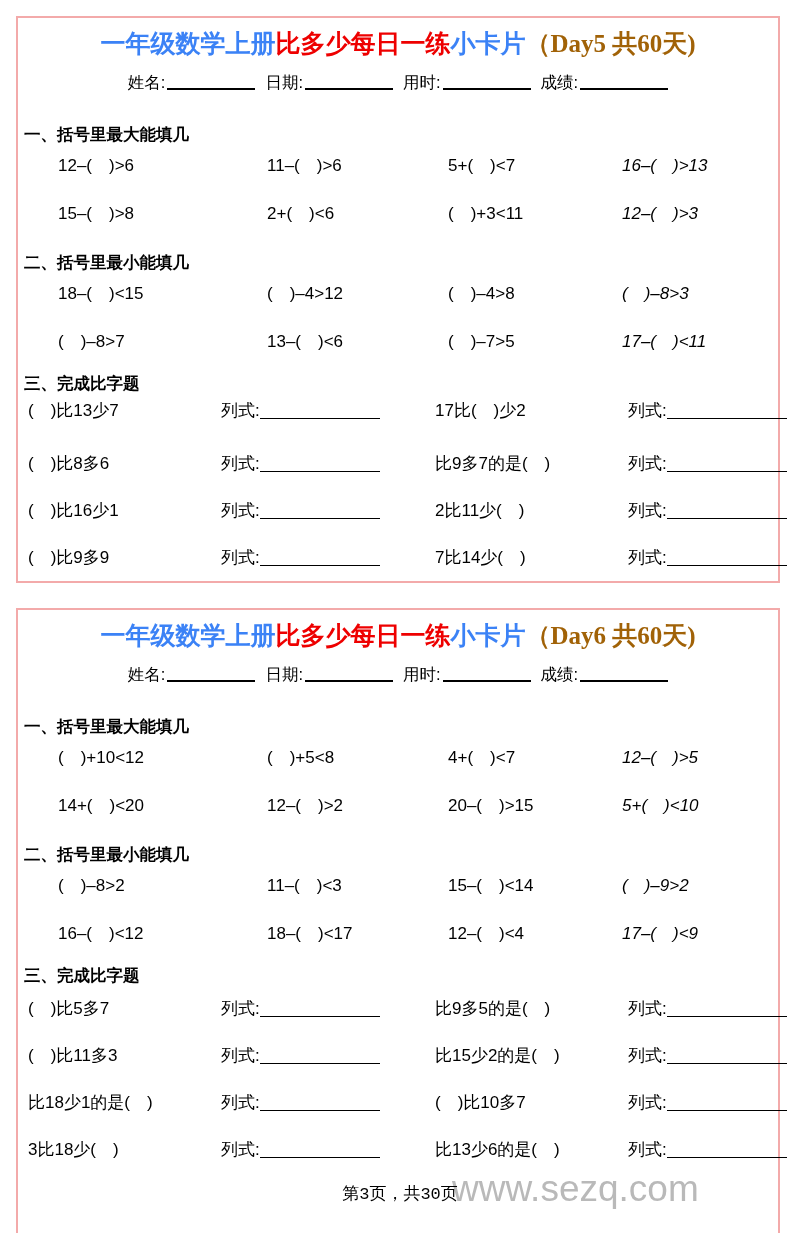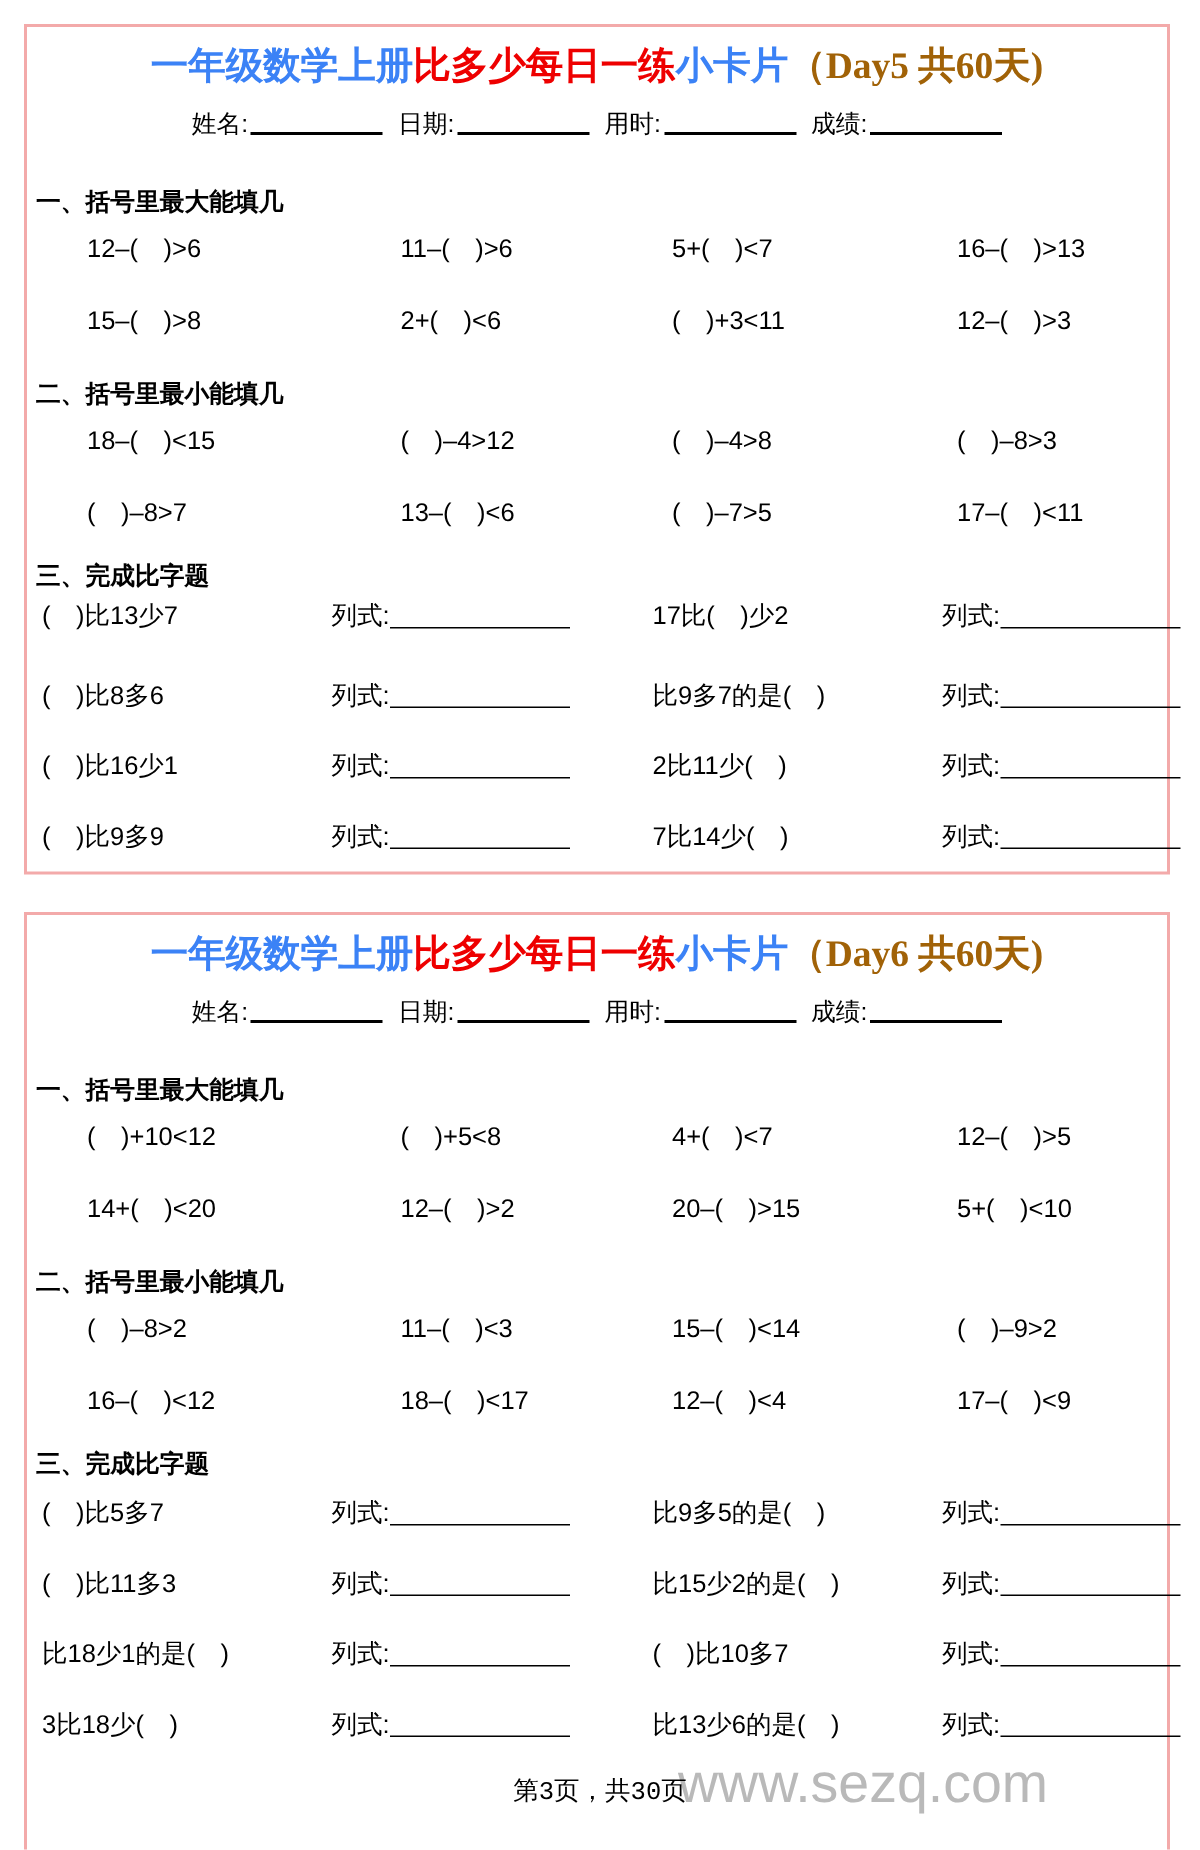--- a/index.html
+++ b/index.html
@@ -92,21 +92,21 @@
   }
   .q-cell {
     position: absolute;
     font-size: 17px;
     white-space: nowrap;
     top: 0;
   }
   .q-cell.c0 { left: 40px; }
   .q-cell.c1 { left: 237px; margin-left: 12px; }
   .q-cell.c2 { left: 430px; }
-  .q-cell.c3 { left: 620px; }
+  .q-cell.c3 { left: 604px; font-style: italic; }
 
   
   .w-row {
     position: absolute;
     left: 0;
     width: 100%;
     height: 30px;
   }
   .w-cell {
     position: absolute;

